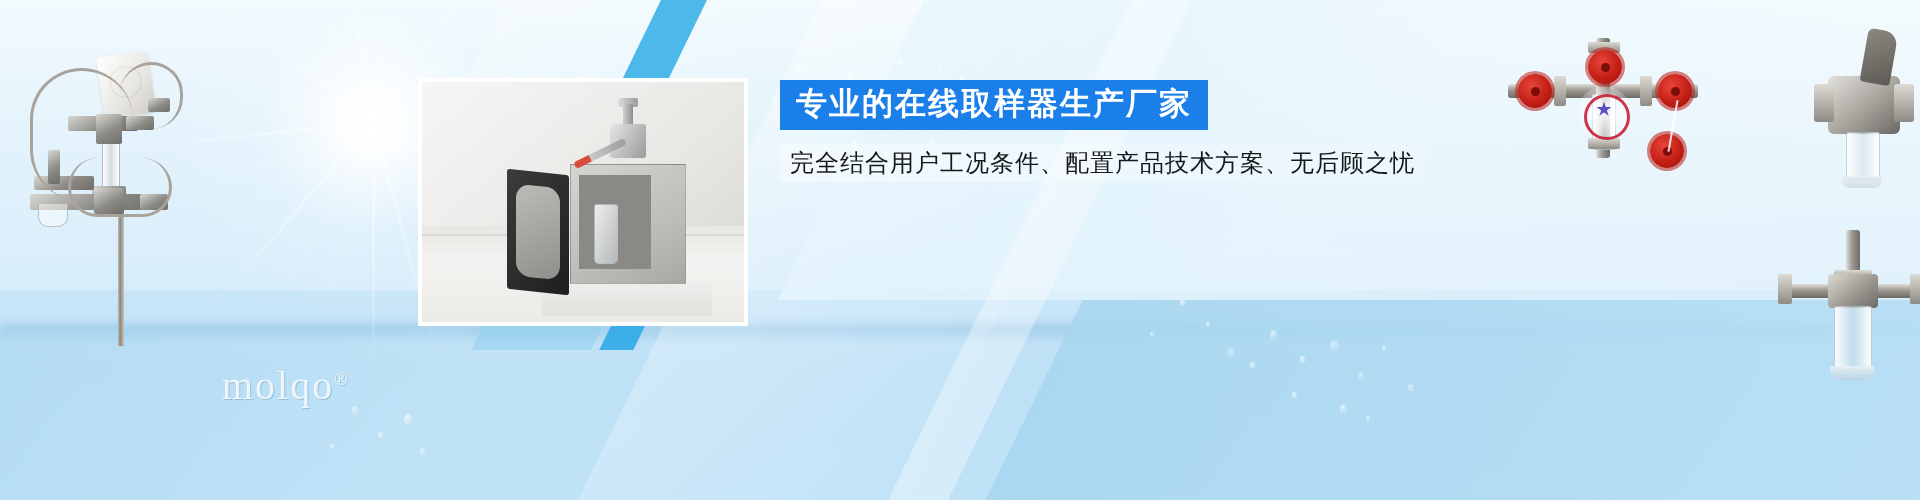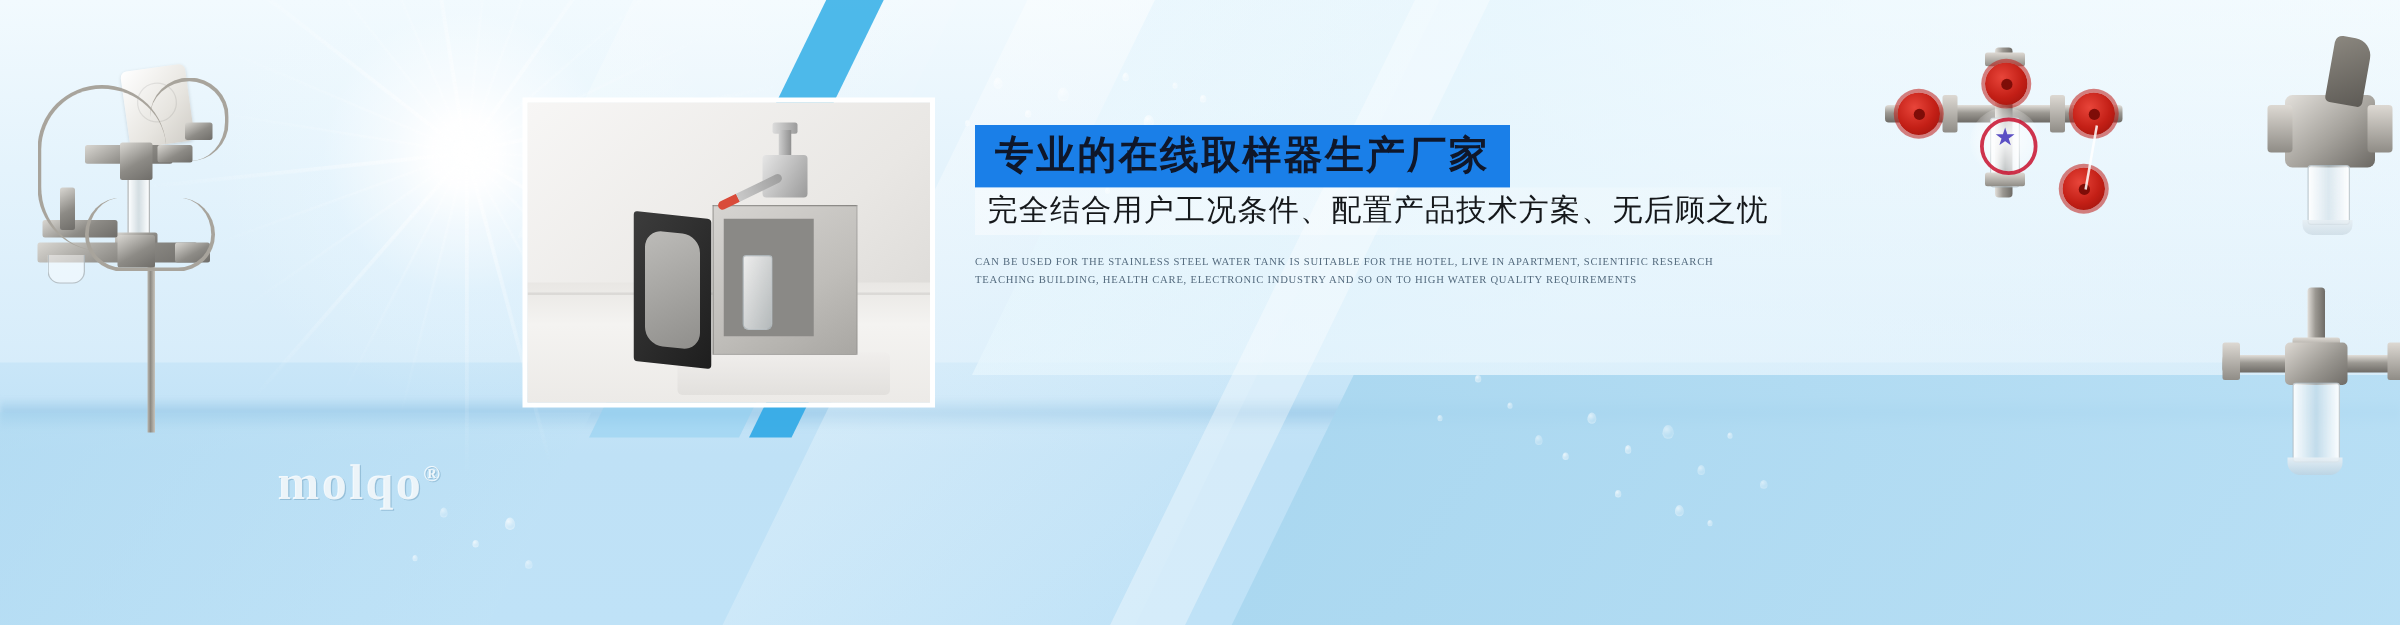--- a/index.html
+++ b/index.html
@@ -163,27 +163,27 @@
 
   
   .textcol{position:absolute;left:780px;top:76px;width:1000px;}
   .company{
     font-family:"Liberation Serif","DejaVu Serif",serif;
     font-size:33px;font-weight:bold;letter-spacing:3px;color:#16181a;
     line-height:40px;white-space:nowrap;
     text-shadow:0 1px 0 rgba(255,255,255,.6);
   }
   .hl-blue{
-    display:inline-block;margin-top:24px;
-    background:#1a7fe8;color:#0f172a;
+    display:inline-block;margin-top:4px;
+    background:#1a7fe8;color:#ffffff;
     font-size:31px;font-weight:bold;letter-spacing:2px;
     padding:7px 16px 9px 16px;line-height:34px;white-space:nowrap;
   }
   .subline{
-    font-size:24px;letter-spacing:1px;color:#15181b;
+    margin-top:14px;font-size:24px;letter-spacing:1px;color:#15181b;
     line-height:32px;white-space:nowrap;
     background:linear-gradient(90deg,rgba(255,255,255,.42),rgba(255,255,255,.15));
     display:inline-block;padding:3px 10px;
   }
   .hl-round{
     display:inline-block;margin-top:13px;
     background:#1a7fe8;color:#ffffff;border-radius:6px;
     font-size:25px;font-weight:bold;letter-spacing:2px;
     padding:7px 22px 9px 22px;line-height:30px;white-space:nowrap;
   }
@@ -191,21 +191,21 @@
     margin-top:14px;width:600px;
     font-family:"Liberation Serif","DejaVu Serif",serif;
     font-size:8.5px;letter-spacing:.6px;line-height:14px;
     color:#4d6478;opacity:.95;text-transform:uppercase;
   }
 
   
   .watermark{
     position:absolute;left:222px;top:362px;
     font-family:"Liberation Serif","DejaVu Serif",serif;
-    font-size:40px;font-weight:bold;letter-spacing:2px;
+    font-size:40px;font-weight:normal;letter-spacing:2px;
     color:rgba(255,255,255,.82);
     text-shadow:1px 1px 0 rgba(120,165,195,.55);
     user-select:none;
     text-align:right;
   }
   .watermark sup{font-size:18px;vertical-align:super;}
 </style>
 </head>
 <body>
 
@@ -384,20 +384,19 @@
 
     <div>
       <span class="hl-blue">专业的在线取样器生产厂家</span>
     </div>
 
     <div>
       <span class="subline">完全结合用户工况条件、配置产品技术方案、无后顾之忧</span>
     </div>
 
 
-    <div class="engtext">CAN BE USED FOR THE STAINLESS STEEL WATER TANK IS SUITABLE FOR THE HOTEL, LIVE IN APARTMENT, SCIENTIFIC RESEARCH TEACHING BUILDING, HEALTH CARE, ELECTRONIC INDUSTRY AND SO ON TO HIGH WATER QUALITY REQUIREMENTS</div>
   </div>
 
   <div class="watermark">
     <span>molqo</span><sup>®</sup>
   </div>
 
 </div>
 
 </body></html>

